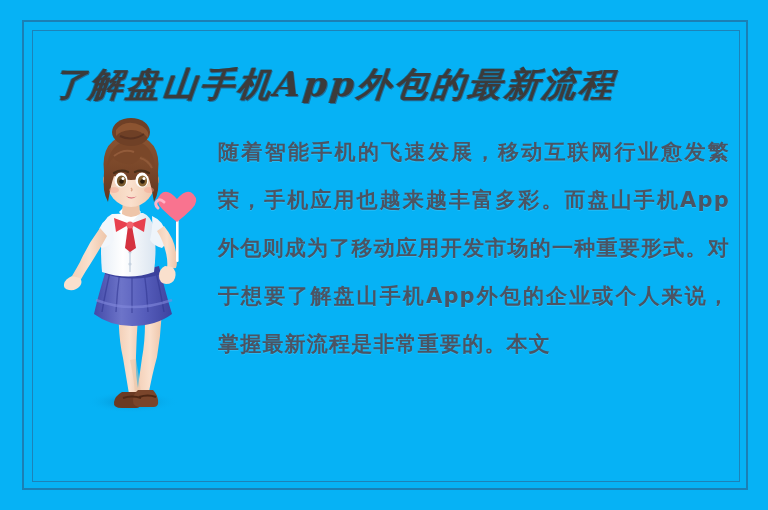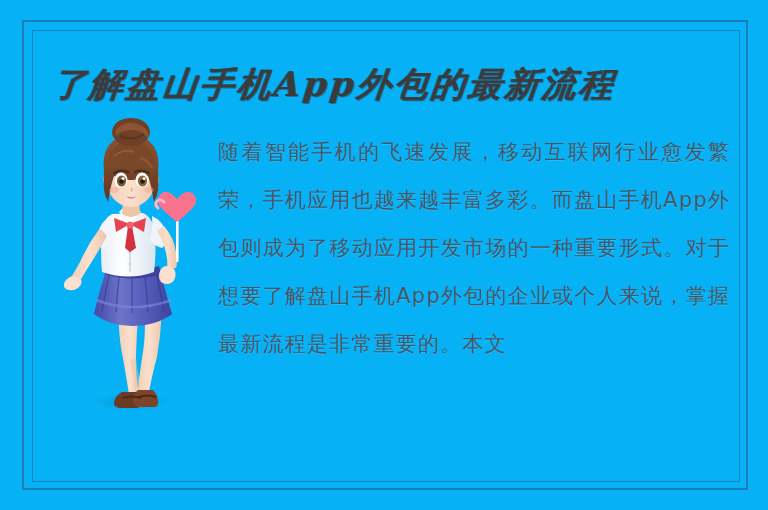--- a/index.html
+++ b/index.html
@@ -65,20 +65,21 @@
     top: 128px;
     width: 512px;
     font-family: "DejaVu Sans", sans-serif;
     font-size: 21px;
     line-height: 48px;
     color: #4b5463;
     text-align: justify;
     text-justify: inter-character;
     letter-spacing: 1.2px;
     text-shadow: 0 1px 0 rgba(255,255,255,.12);
+    font-weight: bold;
   }
   
   .character {
     position: absolute;
     left: 52px;
     top: 110px;
     width: 180px;
     height: 320px;
   }
   .character svg { display: block; width: 180px; height: 320px; }

